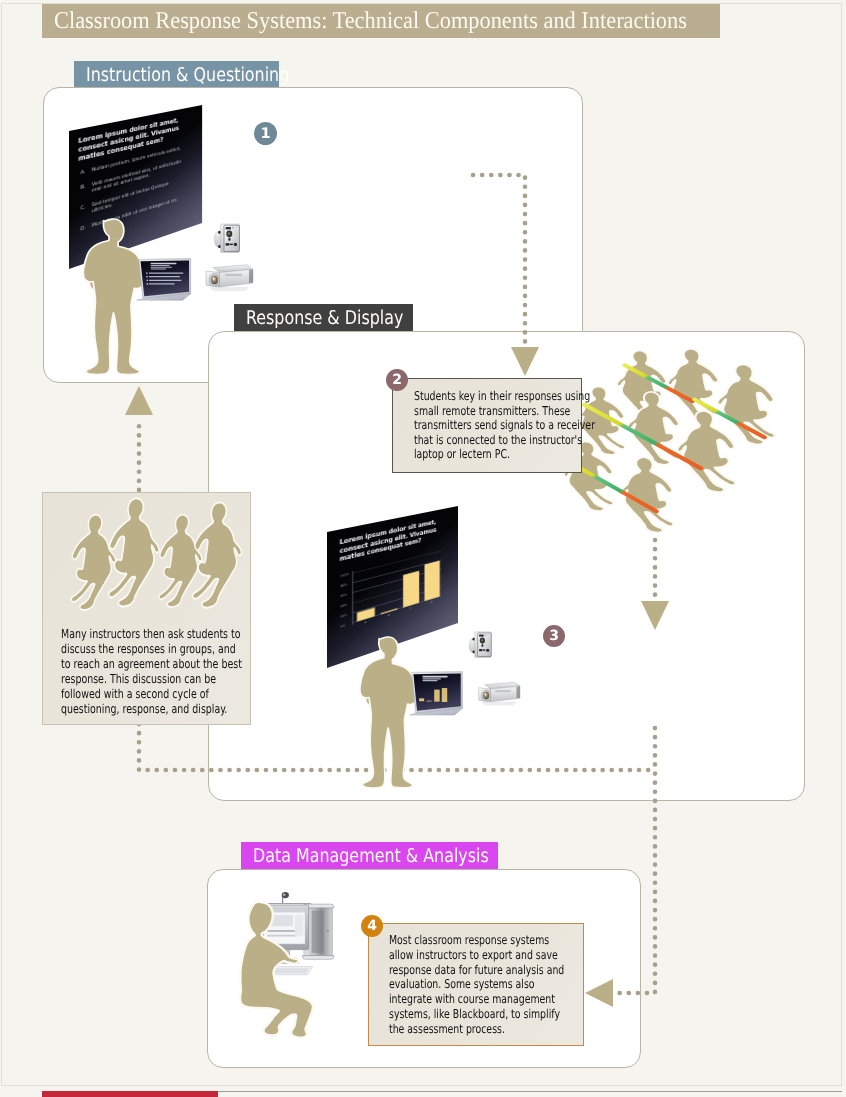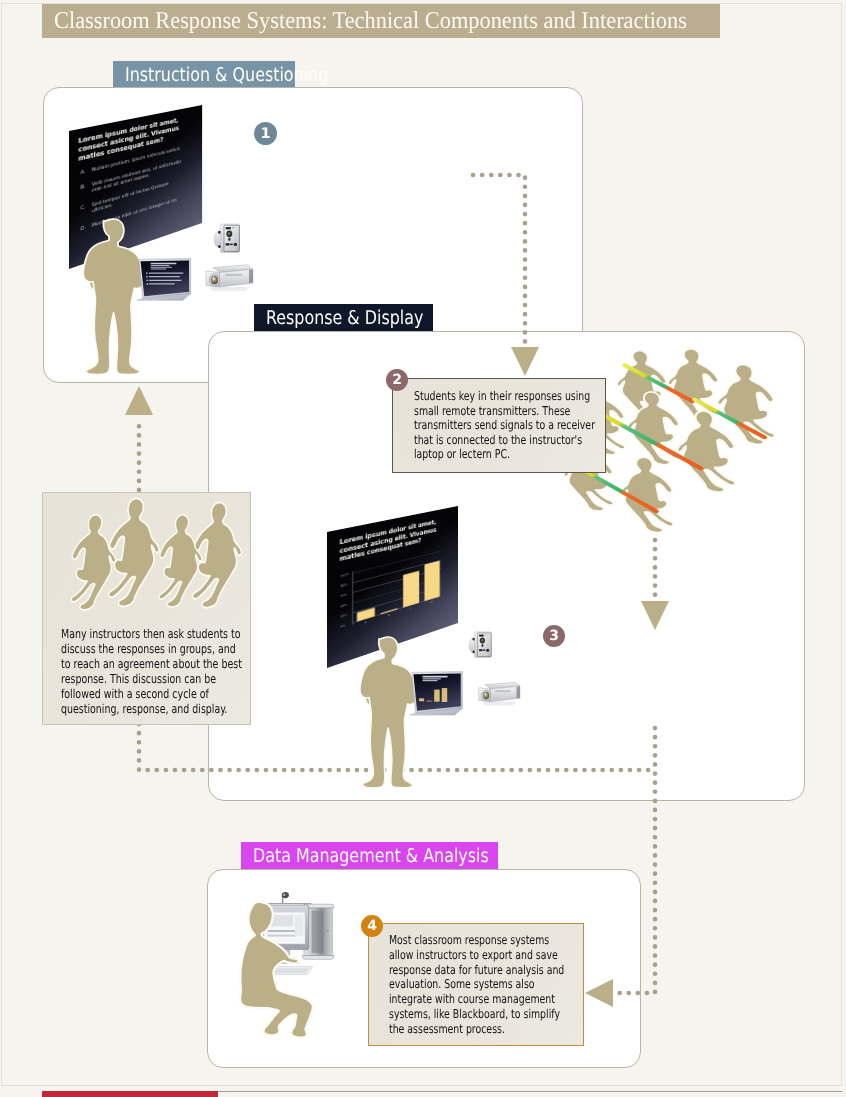--- a/index.html
+++ b/index.html
@@ -31,29 +31,29 @@
   .num{position:absolute;border-radius:50%;color:#fff;text-align:center;font-weight:bold;
         font-family:"DejaVu Sans",sans-serif;}
 
   .redbar{position:absolute;left:42px;top:1091px;width:176px;height:6px;background:#c4263a;}
   .botline{position:absolute;left:218px;top:1091px;width:624px;height:1px;background:#9f9f9b;}
 
   #panel1{left:43px;top:87px;width:540px;height:296px;}
   #panel2{left:208px;top:331px;width:597px;height:470px;}
   #panel3{left:207px;top:869px;width:434px;height:199px;}
 
-  #tab1{left:74px;top:61px;width:182px;height:26px;background:#7794a6;margin-left:39px;}
-  #tab2{left:254px;top:304px;width:179px;height:27px;background:#0f172a;}
+  #tab1{left:74px;top:61px;width:205px;height:26px;background:#7794a6;}
+  #tab2{left:234px;top:304px;width:179px;height:27px;background:#404040;}
   #tab3{left:241px;top:842px;width:257px;height:27px;background:#d946ef;}
 
   #c1{left:261px;top:130px;width:212px;height:89px;border:1px solid #595c61;}
   #c1 .txt{left:19px;top:9px;font-size:12.2px;line-height:14.6px;transform:scaleX(.845);}
   #n1{left:254px;top:122px;width:23px;height:23px;line-height:24px;font-size:14.5px;background:#6d8998;}
 
-  #c2{left:392px;top:378px;width:214px;height:95px;border:1px solid #5b5550;}
+  #c2{left:392px;top:378px;width:190px;height:95px;border:1px solid #5b5550;}
   #c2 .txt{left:21px;top:10px;font-size:12.2px;line-height:14.5px;transform:scaleX(.855);}
   #n2{left:386px;top:369px;width:22px;height:22px;line-height:23px;font-size:14px;background:#8b686b;}
 
   #c3{left:549px;top:633px;width:213px;height:94px;border:1px solid #8a7166;}
   #c3 .txt{left:21px;top:9px;font-size:12.2px;line-height:14.6px;transform:scaleX(.855);}
   #n3{left:543px;top:625px;width:22px;height:22px;line-height:23px;font-size:14px;background:#8b686b;}
 
   #c4{left:368px;top:923px;width:216px;height:123px;border:1px solid #c18a45;}
   #c4 .txt{left:20px;top:9px;font-size:12.2px;line-height:14.8px;transform:scaleX(.855);}
   #n4{left:361px;top:915px;width:22px;height:22px;line-height:23px;font-size:14px;background:#d1820f;}

